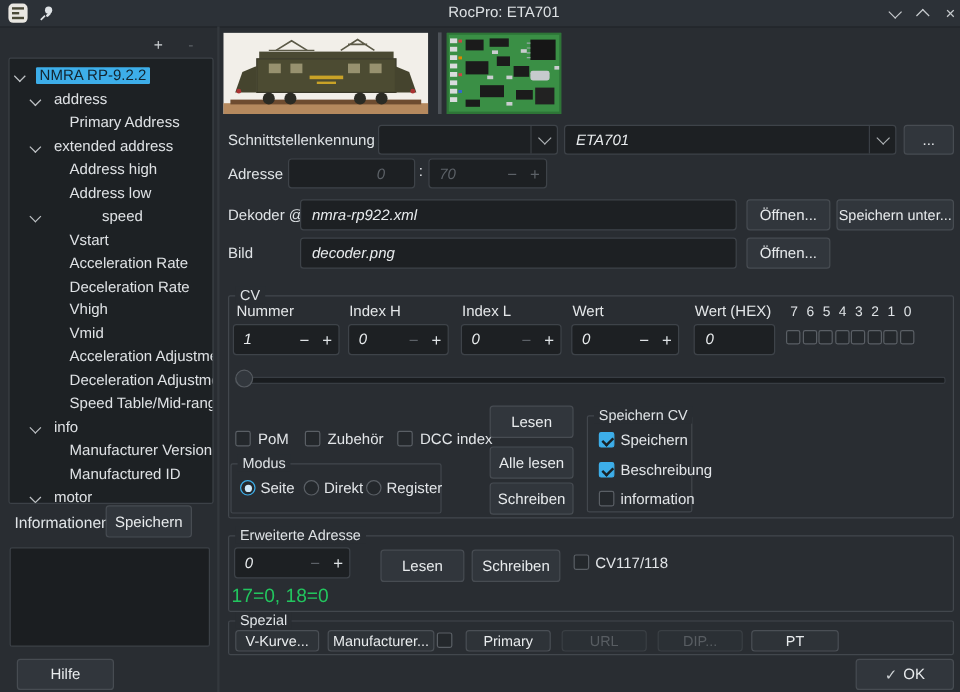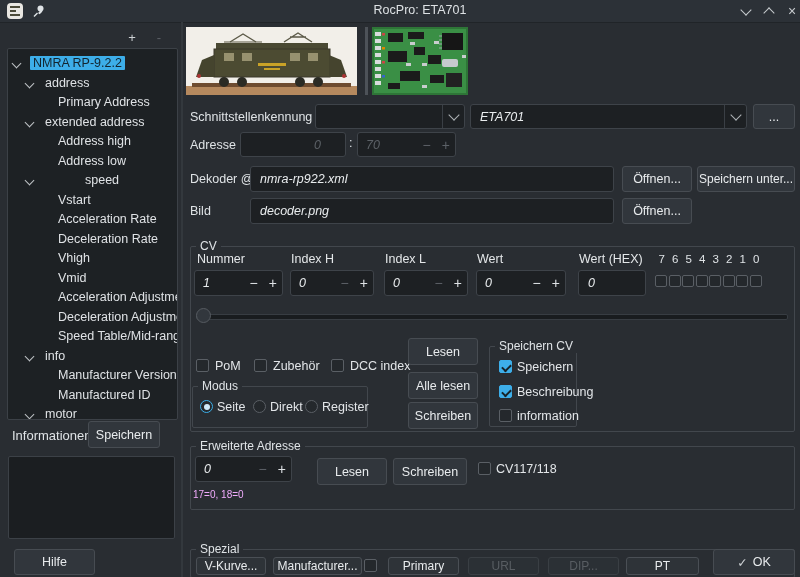--- a/index.html
+++ b/index.html
@@ -51,21 +51,21 @@
   .tlabel.sel{background:#3daee9;color:#13242e;padding:0 3px;margin-left:-3px;border-radius:1px;}
   .notes{position:absolute;left:8px;top:456px;width:167px;height:83px;background:#1b1e21;border:1px solid #3c4147;border-radius:2px;box-sizing:border-box;}
   .splitter{position:absolute;left:181px;top:22px;width:2px;height:555px;background:#33383d;}
   
   .imgbox{position:absolute;top:27px;overflow:hidden;}
   .img-split{position:absolute;left:365px;top:27px;width:3px;height:68px;background:#4d5258;}
   
   .slider{position:absolute;}
   .strack{position:absolute;left:0;right:0;top:6px;height:4px;background:#191c1f;border:1px solid #383d43;border-radius:2px;}
   .shandle{position:absolute;left:0;top:0;width:15px;height:15px;border-radius:50%;background:#32373d;border:1px solid #565b61;box-sizing:border-box;}
-  .status-dim{position:absolute;font-size:10px;color:#f0abfc;}
+  .status-dim{position:absolute;font-size:16px;color:#22c55e;}
   .hdr{position:absolute;font-size:12.5px;color:#e4e7e9;white-space:nowrap;}
   .bitlbl{display:inline-block;width:13.5px;text-align:center;font-size:11.5px;color:#dfe3e6;}
   .bitbox{position:absolute;top:0;width:12px;height:12px;border:1px solid #5a5f65;border-radius:2px;background:#24282c;box-sizing:border-box;}
 </style>
 </head>
 <body>
 
 <div class="window">
 
   <div class="titlebar">
@@ -365,21 +365,21 @@
       <span class="sbtn dim">−</span>
       <span class="sbtn">+</span>
     </div>
     <div class="btn" style="left:126px;top:11px;width:70px;height:27px;">Lesen</div>
     <div class="btn" style="left:202px;top:11px;width:74px;height:27px;">Schreiben</div>
     <span class="cb" style="left:287px;top:15px;"></span>
     <span class="cblabel" style="left:305px;top:15px;">CV117/118</span>
     <span class="status-dim" style="left:2px;top:42px;">17=0, 18=0</span>
   </div>
 
-  <div class="group" style="left:190px;top:517px;width:605px;height:29px;margin-top:32px;">
+  <div class="group" style="left:190px;top:517px;width:605px;height:29px;">
     <span class="legend">Spezial</span>
     <div id="specialRow">
         <div class="btn flat" style="left: 5px; top: 7px; width: 70px; height: 18px;">V-Kurve...</div>
         <div class="btn flat" style="left: 82px; top: 7px; width: 89px; height: 18px;">Manufacturer...</div>
         <span class="cb" style="left: 173px; top: 9px;"></span>
         <div class="btn flat" style="left: 197px; top: 7px; width: 71px; height: 18px;">Primary</div>
         <div class="btn flat disabled" style="left: 277px; top: 7px; width: 71px; height: 18px;">URL</div>
         <div class="btn flat disabled" style="left: 357px; top: 7px; width: 71px; height: 18px;">DIP...</div>
         <div class="btn flat" style="left: 435px; top: 7px; width: 73px; height: 18px;">PT</div>
       </div>

